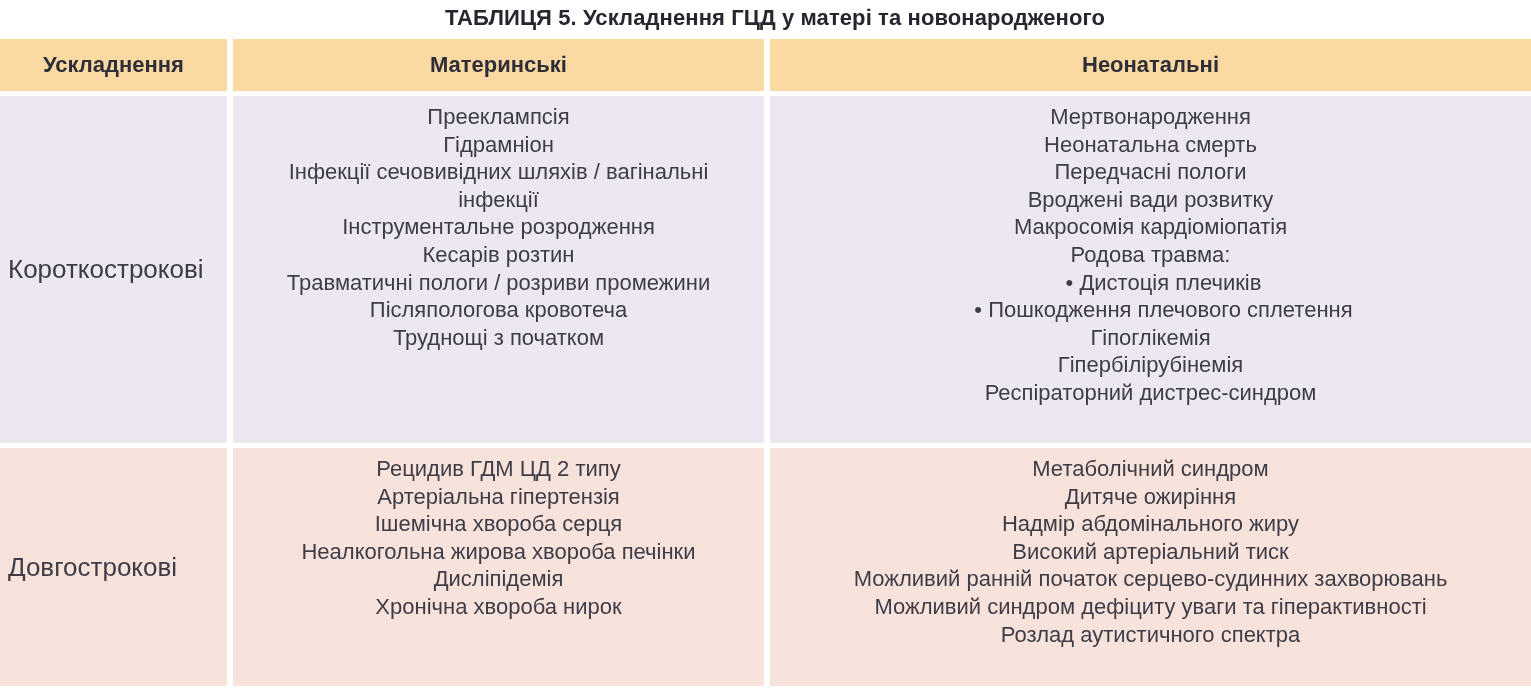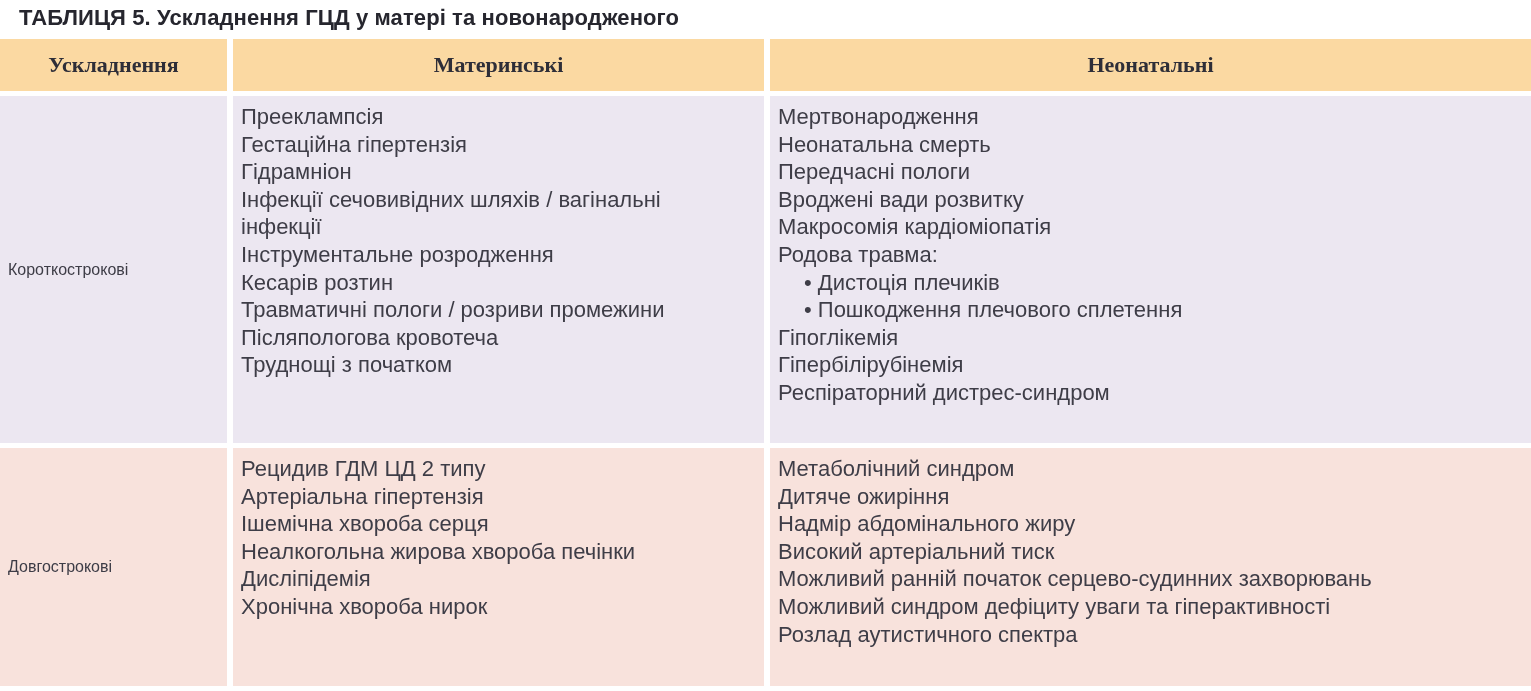--- a/index.html
+++ b/index.html
@@ -4,20 +4,21 @@
 <style>
   html, body { margin: 0; padding: 0; background: #ffffff; }
   .page {
     width: 1531px;
     height: 691px;
     background: #ffffff;
     font-family: "Liberation Sans", "DejaVu Sans", sans-serif;
     color: var(--text, #3e3d47);
     overflow: hidden;
     position: relative;
+    text-align: center;
   }
   .title {
     height: 39px;
     padding: 5px 0 0 19px;
     font-size: 22px;
     font-weight: bold;
     color: #26262e;
     letter-spacing: 0.1px;
     box-sizing: border-box;
   }
@@ -30,27 +31,26 @@
     width: 1531px;
   }
   .hcell {
     background: var(--header-bg, #fbd9a2);
     display: flex;
     align-items: center;
     justify-content: center;
     font-size: 22px;
     font-weight: bold;
     color: #2e2e38;
-    font-family: Liberation Serif, serif;
   }
   .label-cell {
     display: flex;
     align-items: center;
     padding-left: 8px;
-    font-size: 16px;
+    font-size: 26px;
     box-sizing: border-box;
   }
   .content-cell {
     padding: 7px 8px 0 8px;
     font-size: 22px;
     box-sizing: border-box;
     overflow: hidden;
   }
   .row-short { background: var(--short-term-bg, #ece7f1); }
   .row-long  { background: var(--long-term-bg, #f8e2dc); }
@@ -66,21 +66,20 @@
 
   <div class="grid">
 
     <div class="hcell">Ускладнення</div>
     <div class="hcell">Материнські</div>
     <div class="hcell">Неонатальні</div>
 
     <div class="label-cell row-short">Короткострокові</div>
     <div class="content-cell row-short">
         <div class="line">Прееклампсія</div>
-        <div class="line">Гестаційна гіпертензія</div>
         <div class="line">Гідрамніон</div>
         <div class="line">Інфекції сечовивідних шляхів / вагінальні</div>
         <div class="line">інфекції</div>
         <div class="line">Інструментальне розродження</div>
         <div class="line">Кесарів розтин</div>
         <div class="line">Травматичні пологи / розриви промежини</div>
         <div class="line">Післяпологова кровотеча</div>
         <div class="line">Труднощі з початком</div>
       </div>
     <div class="content-cell row-short">

